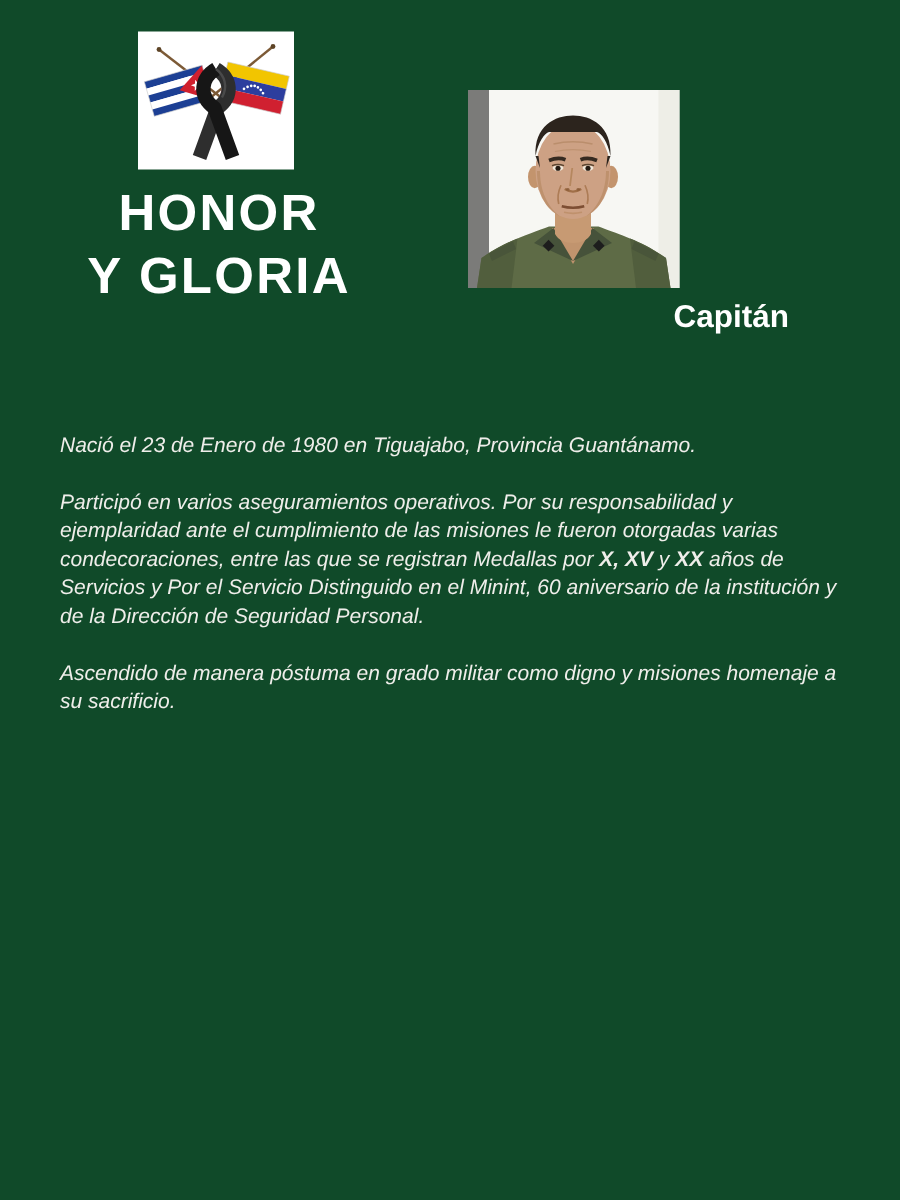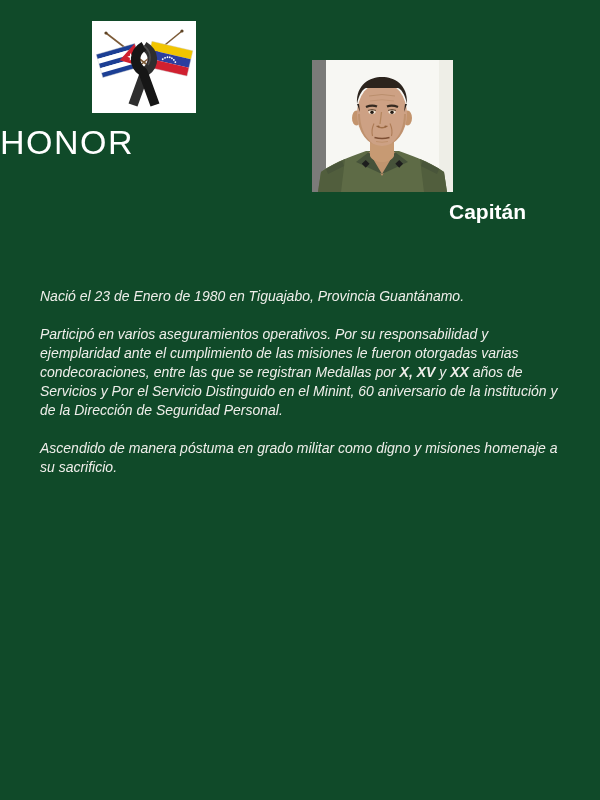--- a/index.html
+++ b/index.html
@@ -18,24 +18,25 @@
     position:absolute;
     left:92px;top:21px;
     width:104px;height:92px;
     background:#ffffff;
   }
   .page-title{
     position:absolute;
     left:0;top:121px;
     width:292px;
     margin:0;
+    text-align:center;
     color:#ffffff;
     font-size:34px;
     line-height:42px;
-    font-weight:normal;
+    font-weight:bold;
     letter-spacing:1.5px;
   }
   .photo{
     position:absolute;
     left:312px;top:60px;
     width:141px;height:132px;
     background:#f7f7f3;
   }
   .photo svg{display:block;}
   .caption{
@@ -103,21 +104,21 @@
       </g>
 
       <g fill="none" stroke-linejoin="round">
         <path d="M52 25 C 62 31 64 43 53 51 L 41 84" stroke="#2e2e2e" stroke-width="9.5"></path>
         <path d="M52 25 C 42 31 40 43 51 51 L 63 84" stroke="#161616" stroke-width="9.5"></path>
         <path d="M52 25 C 58 29.5 60 37 56 44" stroke="#4a4a4a" stroke-width="1.6"></path>
       </g>
     </svg>
   </div>
 
-  <h1 class="page-title"><span>HONOR</span><br></h1>
+  <h1 class="page-title"><span>HONOR</span><br><span>Y GLORIA</span></h1>
 
   <div class="photo">
     <svg viewBox="0 0 141 132" width="141" height="132">
       <rect width="141" height="132" fill="#f7f7f3"></rect>
       <rect x="0" width="14" height="132" fill="#ececе6" opacity="0.5"></rect>
       <rect x="127" width="14" height="132" fill="#e7e7e0" opacity="0.6"></rect>
 
       <path d="M6 132 L9 112 C26 100 44 95 54 91 L87 91 C97 95 115 100 132 112 L135 132 Z" fill="#5E6B46"></path>
       <path d="M6 132 L9 112 C18 106 25 102 33 99 L29 132 Z" fill="#515E3D"></path>
       <path d="M135 132 L132 112 C123 106 116 102 108 99 L112 132 Z" fill="#515E3D"></path>

